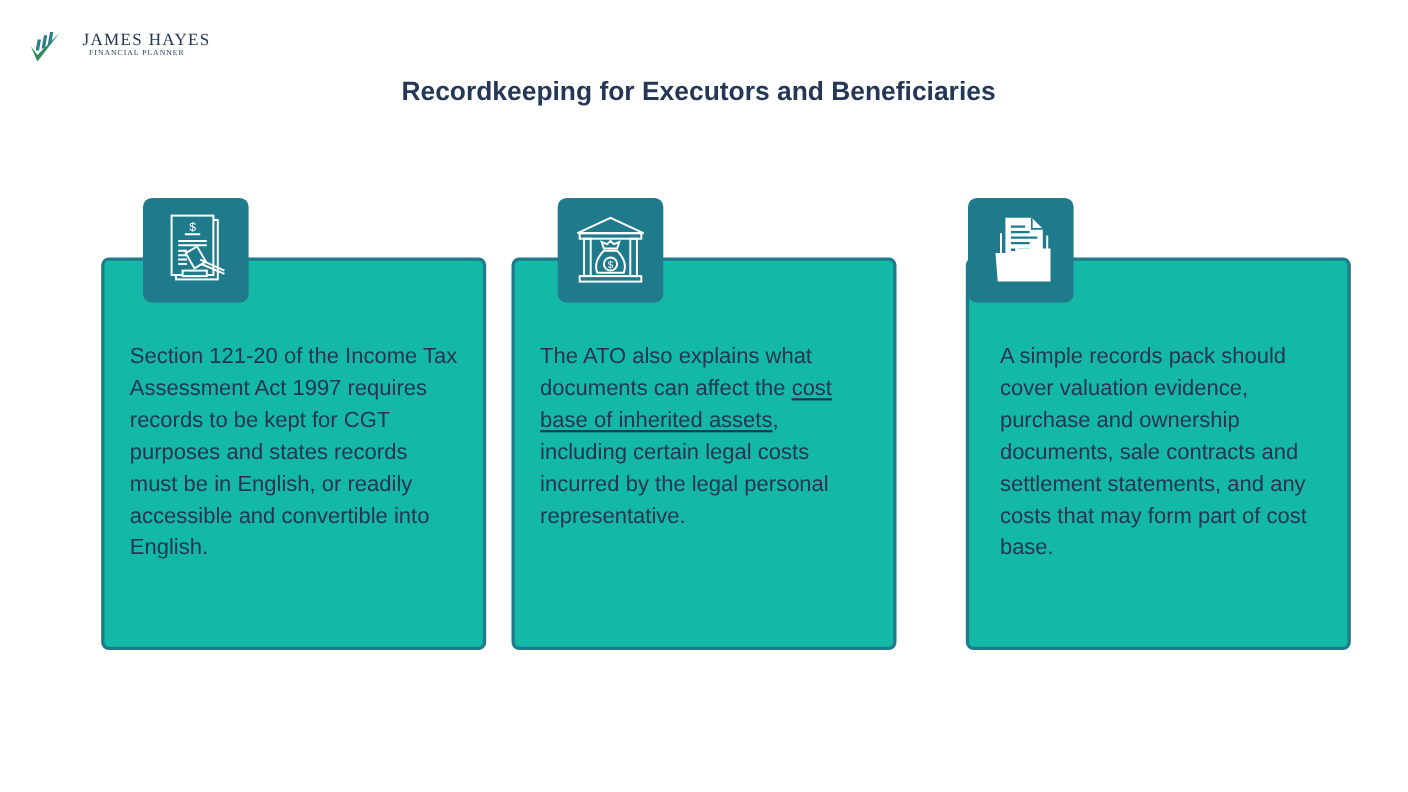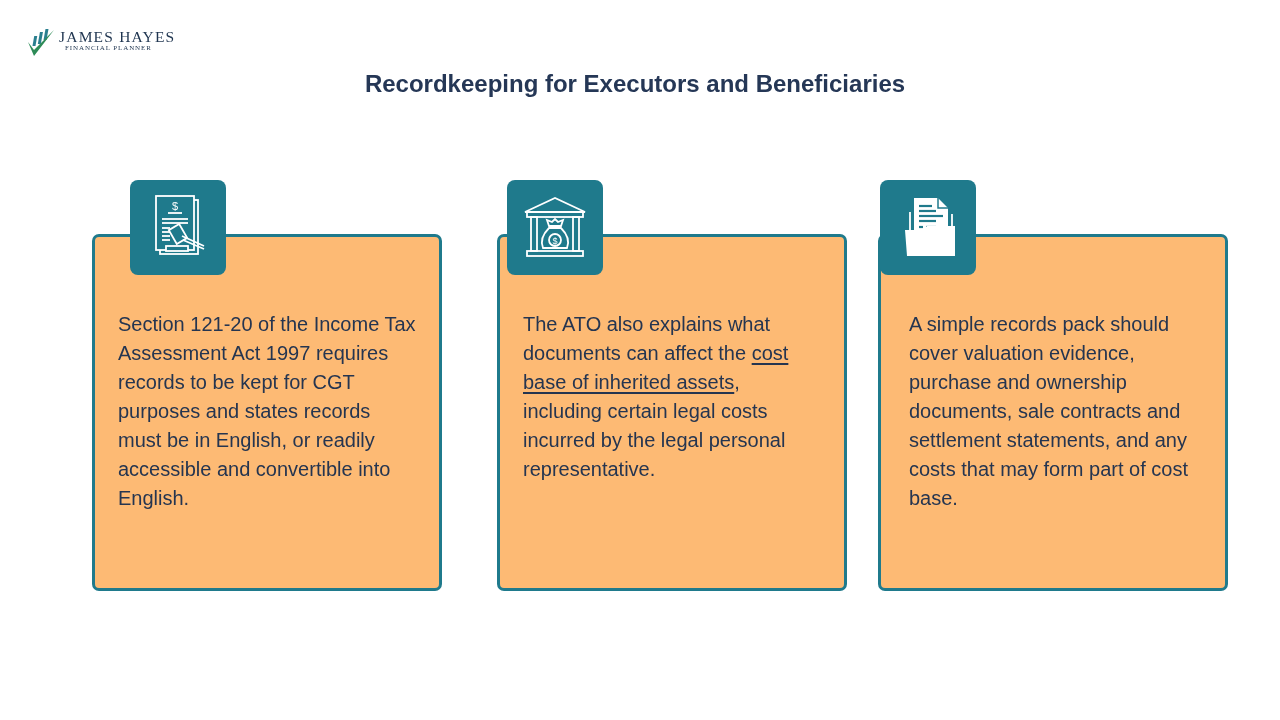--- a/index.html
+++ b/index.html
@@ -1,23 +1,23 @@
 <!DOCTYPE html>
 <html><head>
 <meta charset="utf-8">
 <style>
   html, body { margin:0; padding:0; }
   body { width:1280px; height:720px; background:#ffffff; position:relative; overflow:hidden; font-family:"Liberation Sans", sans-serif; color:#253550; }
   .logo { position:absolute; left:27px; top:26px; display:flex; align-items:flex-start; }
   .logo-mark { width:30px; height:32px; }
-  .logo-text { margin-left:2px; margin-top:4px; }
+  .logo-text { margin-left:18px; margin-top:4px; }
   .logo-name { font-family:"Liberation Serif", serif; font-size:15.5px; letter-spacing:1.2px; color:#1f3550; font-weight:normal; line-height:14px; }
   .logo-sub { font-family:"Liberation Serif", serif; font-size:7px; letter-spacing:0.9px; color:#1f3550; margin-left:6px; line-height:8px; }
   .title { position:absolute; left:0; width:1270px; top:70px; text-align:center; font-size:24px; font-weight:bold; color:#253756; }
-  .card { position:absolute; top:234px; width:344px; height:351px; border:3px solid #1f7a8c; border-radius:7px; box-sizing:content-box; background:#fdba74; }
+  .card { position:absolute; top:234px; width:344px; height:351px; border:3px solid #1f7a8c; border-radius:7px; box-sizing:content-box; background:#14b8a6; }
   .icon-box { position:absolute; width:96px; height:95px; top:180px; background:#1f7a8c; border-radius:8px; display:flex; align-items:center; justify-content:center; }
   .card-text { position:absolute; left:23px; top:73px; width:300px; font-size:20px; line-height:29px; color:#253550; }
   .card-text u { text-decoration:underline; text-underline-offset:3px; }
 </style>
 </head>
 <body>
 
 <div class="logo">
   <svg class="logo-mark" viewBox="0 0 30 32">
     <rect x="9" y="10" width="3" height="10" fill="#2a7f8f" transform="skewX(-10)"></rect>
@@ -48,21 +48,21 @@
     <line x1="20" y1="40" x2="28" y2="40"></line>
     <line x1="20" y1="44" x2="28" y2="44"></line>
     <line x1="20" y1="48" x2="28" y2="48"></line>
     <rect x="30" y="34" width="12" height="16" transform="rotate(-30 36 42)" fill="#1f7a8c"></rect>
     <line x1="40" y1="44" x2="62" y2="54"></line>
     <line x1="41" y1="48" x2="62" y2="57"></line>
     <rect x="24" y="54" width="22" height="5" fill="#1f7a8c"></rect>
   </svg>
 </div>
 
-<div class="card" style="left:465px;margin-left:32px;">
+<div class="card" style="left:465px;">
   <div class="card-text"><span>The ATO also explains what documents can affect the </span><u>cost base of inherited assets</u><span>, including certain legal costs incurred by the legal personal representative.</span></div>
 </div>
 <div class="icon-box" style="left:507px;">
   <svg width="72" height="72" viewBox="0 0 72 72" fill="none" stroke="#fff" stroke-width="1.8">
     <path d="M6 20 L36 6 L66 20 Z"></path>
     <rect x="8" y="20" width="56" height="5"></rect>
     <rect x="12" y="25" width="6" height="34"></rect>
     <rect x="54" y="25" width="6" height="34"></rect>
     <rect x="8" y="59" width="56" height="5"></rect>
     <path d="M30 34 L28 28 L33 30 L36 27 L39 30 L44 28 L42 34 Z"></path>

